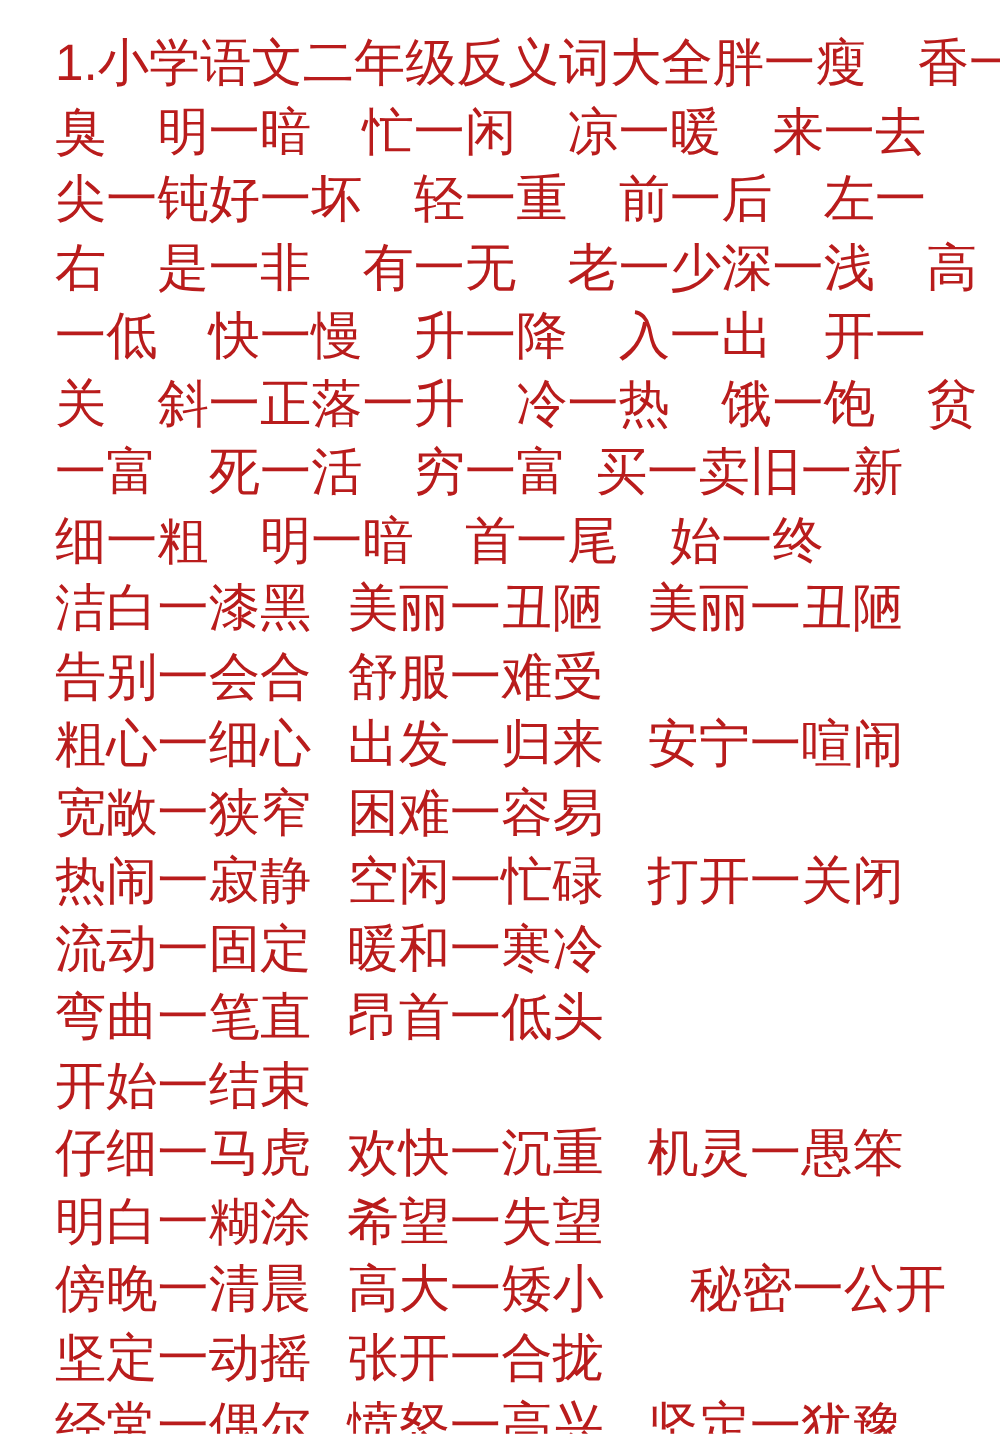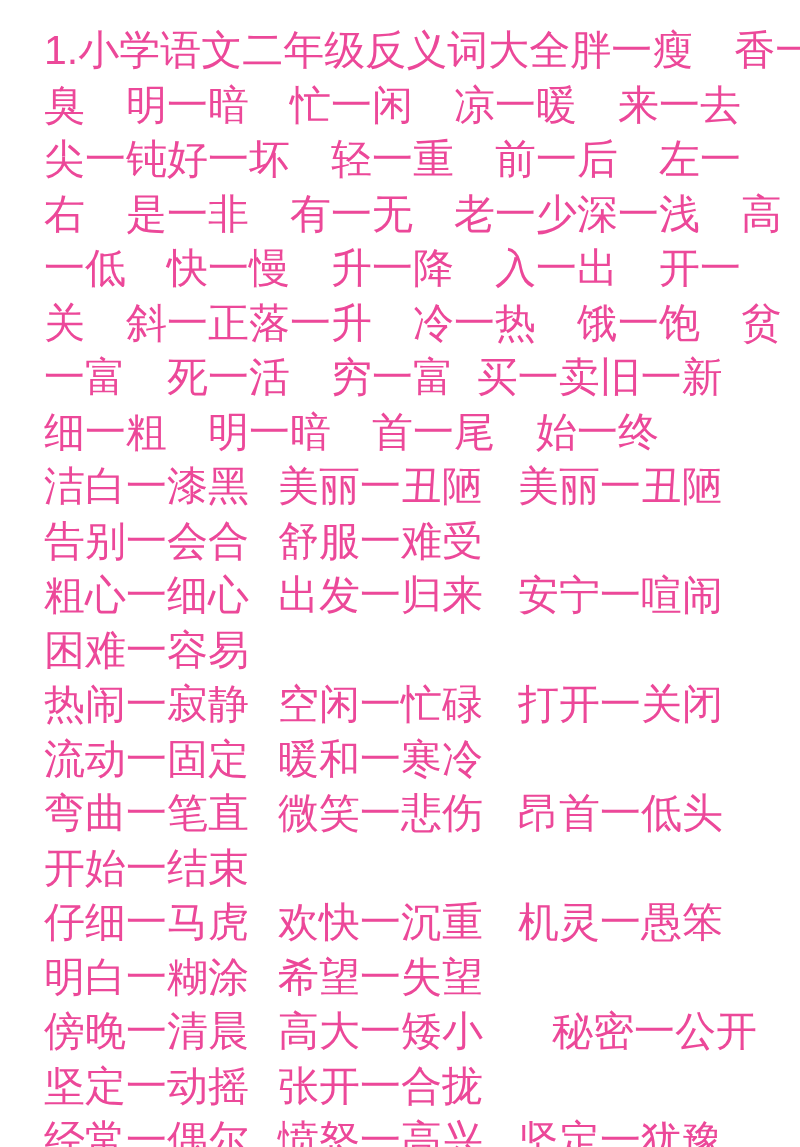--- a/index.html
+++ b/index.html
@@ -12,21 +12,21 @@
   }
   .doc {
     box-sizing: border-box;
     width: 800px;
     height: 1147px;
     padding: 23px 8px 0 44px;
     font-family: "Liberation Sans", "DejaVu Sans", sans-serif;
     font-size: 41px;
     line-height: 54.5px;
     font-weight: 500;
-    color: #ec4899;
+    color: #b91c1c;
     letter-spacing: 0px;
   }
   .line {
     white-space: pre;
     height: 54.5px;
   }
   .pair-row {
     display: flex;
     white-space: pre;
     height: 54.5px;
@@ -59,36 +59,36 @@
     <span class="cell c1">告别一会合</span>
     <span class="cell c2">舒服一难受</span>
     <span class="cell c3"></span>
   </div>
   <div class="pair-row">
     <span class="cell c1">粗心一细心</span>
     <span class="cell c2">出发一归来</span>
     <span class="cell c3">安宁一喧闹</span>
   </div>
   <div class="pair-row">
+    <span class="cell c1">宽敞一狭窄</span>
     <span class="cell c2">困难一容易</span>
     <span class="cell c3"></span>
   </div>
   <div class="pair-row">
     <span class="cell c1">热闹一寂静</span>
     <span class="cell c2">空闲一忙碌</span>
     <span class="cell c3">打开一关闭</span>
   </div>
   <div class="pair-row">
     <span class="cell c1">流动一固定</span>
     <span class="cell c2">暖和一寒冷</span>
     <span class="cell c3"></span>
   </div>
   <div class="pair-row">
     <span class="cell c1">弯曲一笔直</span>
-    <span class="cell c2">微笑一悲伤</span>
     <span class="cell c3">昂首一低头</span>
   </div>
   <div class="pair-row">
     <span class="cell c1">开始一结束</span>
     <span class="cell c3"></span>
   </div>
   <div class="pair-row">
     <span class="cell c1">仔细一马虎</span>
     <span class="cell c2">欢快一沉重</span>
     <span class="cell c3">机灵一愚笨</span>

